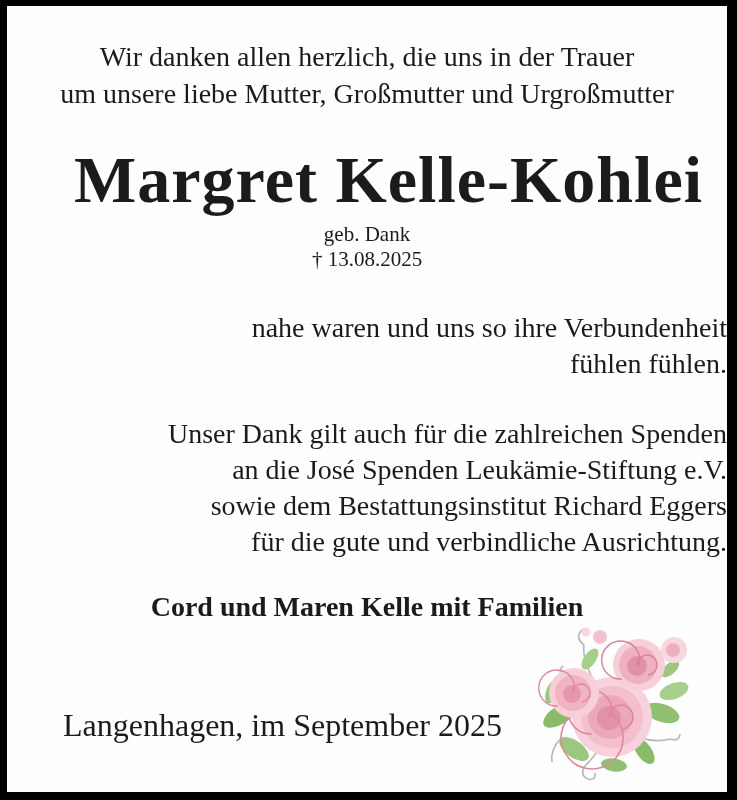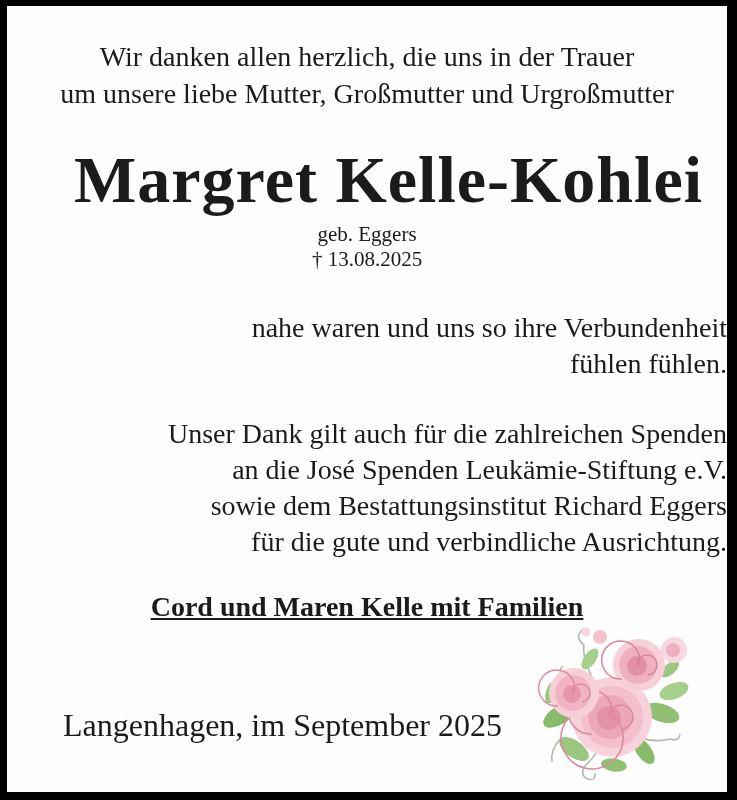--- a/index.html
+++ b/index.html
@@ -47,21 +47,20 @@
     text-align: right;
   }
   .para-condolence { margin-top: 38px; }
   .para-thanks { margin-top: 34px; }
   .signature {
     margin-top: 30px;
     font-size: 28px;
     line-height: 34px;
     font-weight: bold;
     text-align: center;
-    text-decoration: underline;
   }
   .place-date {
     position: absolute;
     left: 56px;
     bottom: 50px;
     font-size: 32px;
     line-height: 34px;
   }
   .flower {
     position: absolute;
@@ -74,21 +73,21 @@
 
 <div class="sheet">
 
   <div class="intro">
     <div>Wir danken allen herzlich, die uns in der Trauer</div>
     <div>um unsere liebe Mutter, Großmutter und Urgroßmutter</div>
   </div>
 
   <h1 class="deceased-name">Margret Kelle-Kohlei</h1>
 
-  <div class="sub-line maiden">geb. Eggers</div>
+  <div class="sub-line maiden">geb. Dank</div>
   <div class="sub-line">† 13.08.2025</div>
 
   <div class="para para-condolence">
     <div>nahe waren und uns so ihre Verbundenheit</div>
     <div>fühlen fühlen.</div>
   </div>
 
   <div class="para para-thanks">
     <div>Unser Dank gilt auch für die zahlreichen Spenden</div>
     <div>an die José Spenden Leukämie-Stiftung e.V.</div>

